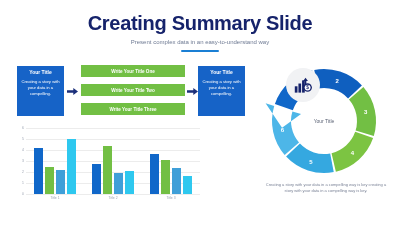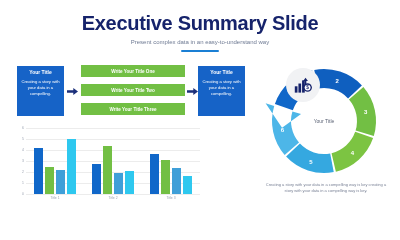--- a/index.html
+++ b/index.html
@@ -229,21 +229,21 @@
     line-height: 1.55;
     color: #7b8397;
   }
 </style>
 </head>
 <body>
 
 <div class="slide">
 
   <div class="header">
-    <h1 class="slide-title">Executive Summary Slide</h1>
+    <h1 class="slide-title">Creating Summary Slide</h1>
     <p class="slide-subtitle">Present complex data in an easy-to-understand way</p>
     <div class="title-rule"></div>
   </div>
 
   <div class="flow">
 
     <div class="flow-box-blue fb-left">
       <div class="fb-title">Your Title</div>
       <div class="fb-body">Creating a story with your data in a compelling.</div>
     </div>

